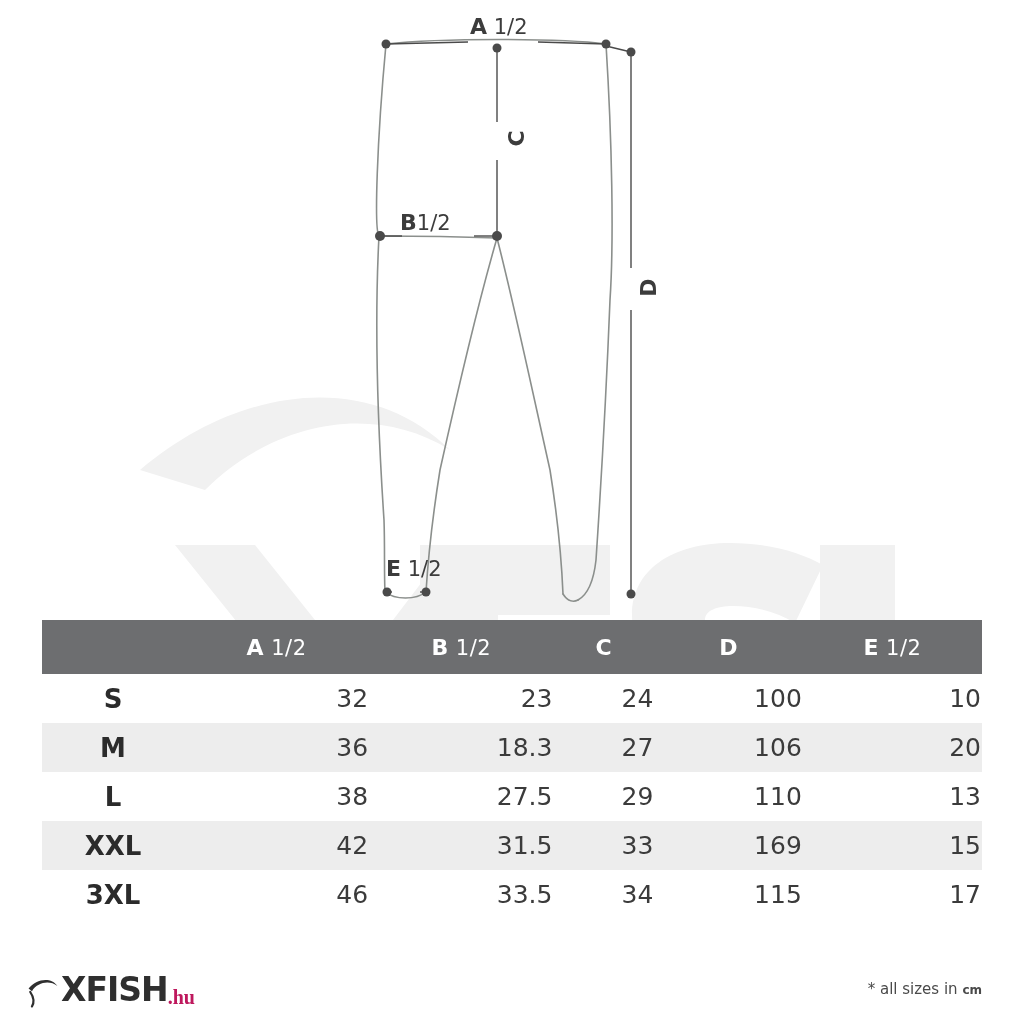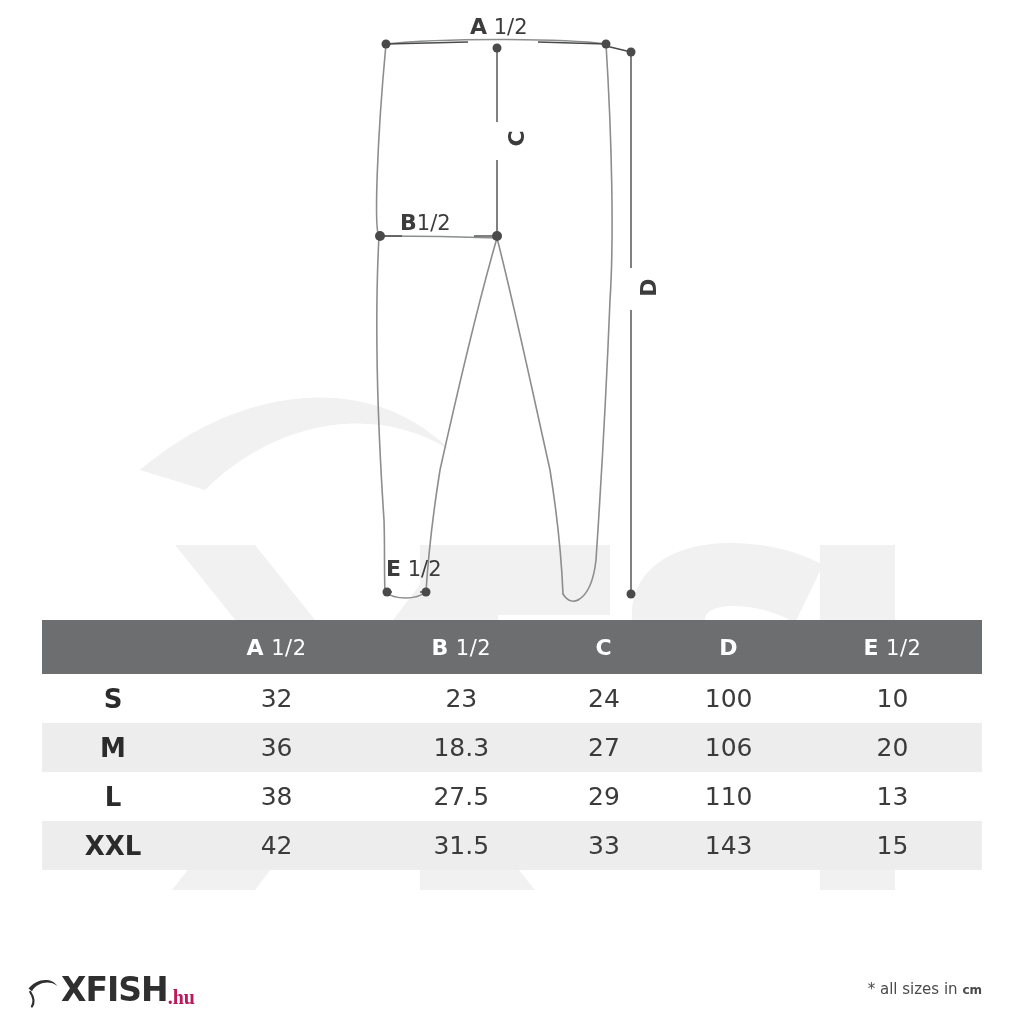--- a/index.html
+++ b/index.html
@@ -84,21 +84,21 @@
   }
   #size-table thead th .half {
     font-weight: normal;
     font-size: 21px;
   }
   #size-table thead th.col-size {
     width: 140px;
   }
   #size-table tbody td {
     height: 47px;
-    text-align: center;
+    text-align: right;
     font-size: 25px;
     color: #3b3b3b;
   }
   #size-table tbody td.size-name {
     font-weight: bold;
     font-size: 26px;
     color: #2b2b2b;
     text-align: center;
   }
   #size-table tbody tr:nth-child(even) {
@@ -276,22 +276,30 @@
       <td>27.5</td>
       <td>29</td>
       <td>110</td>
       <td>13</td>
     </tr>
     <tr>
       <td class="size-name">XXL</td>
       <td>42</td>
       <td>31.5</td>
       <td>33</td>
-      <td>143</td>
+      <td>169</td>
       <td>15</td>
+    </tr>
+    <tr>
+      <td class="size-name">3XL</td>
+      <td>46</td>
+      <td>33.5</td>
+      <td>34</td>
+      <td>115</td>
+      <td>17</td>
     </tr>
   </tbody>
 </table>
 
 <div id="footer-note">
   <span>* all sizes in </span><b>cm</b>
 </div>
 
 <div id="brand-logo">
   <svg class="x-mark" viewBox="0 0 40 40" xmlns="http://www.w3.org/2000/svg">

